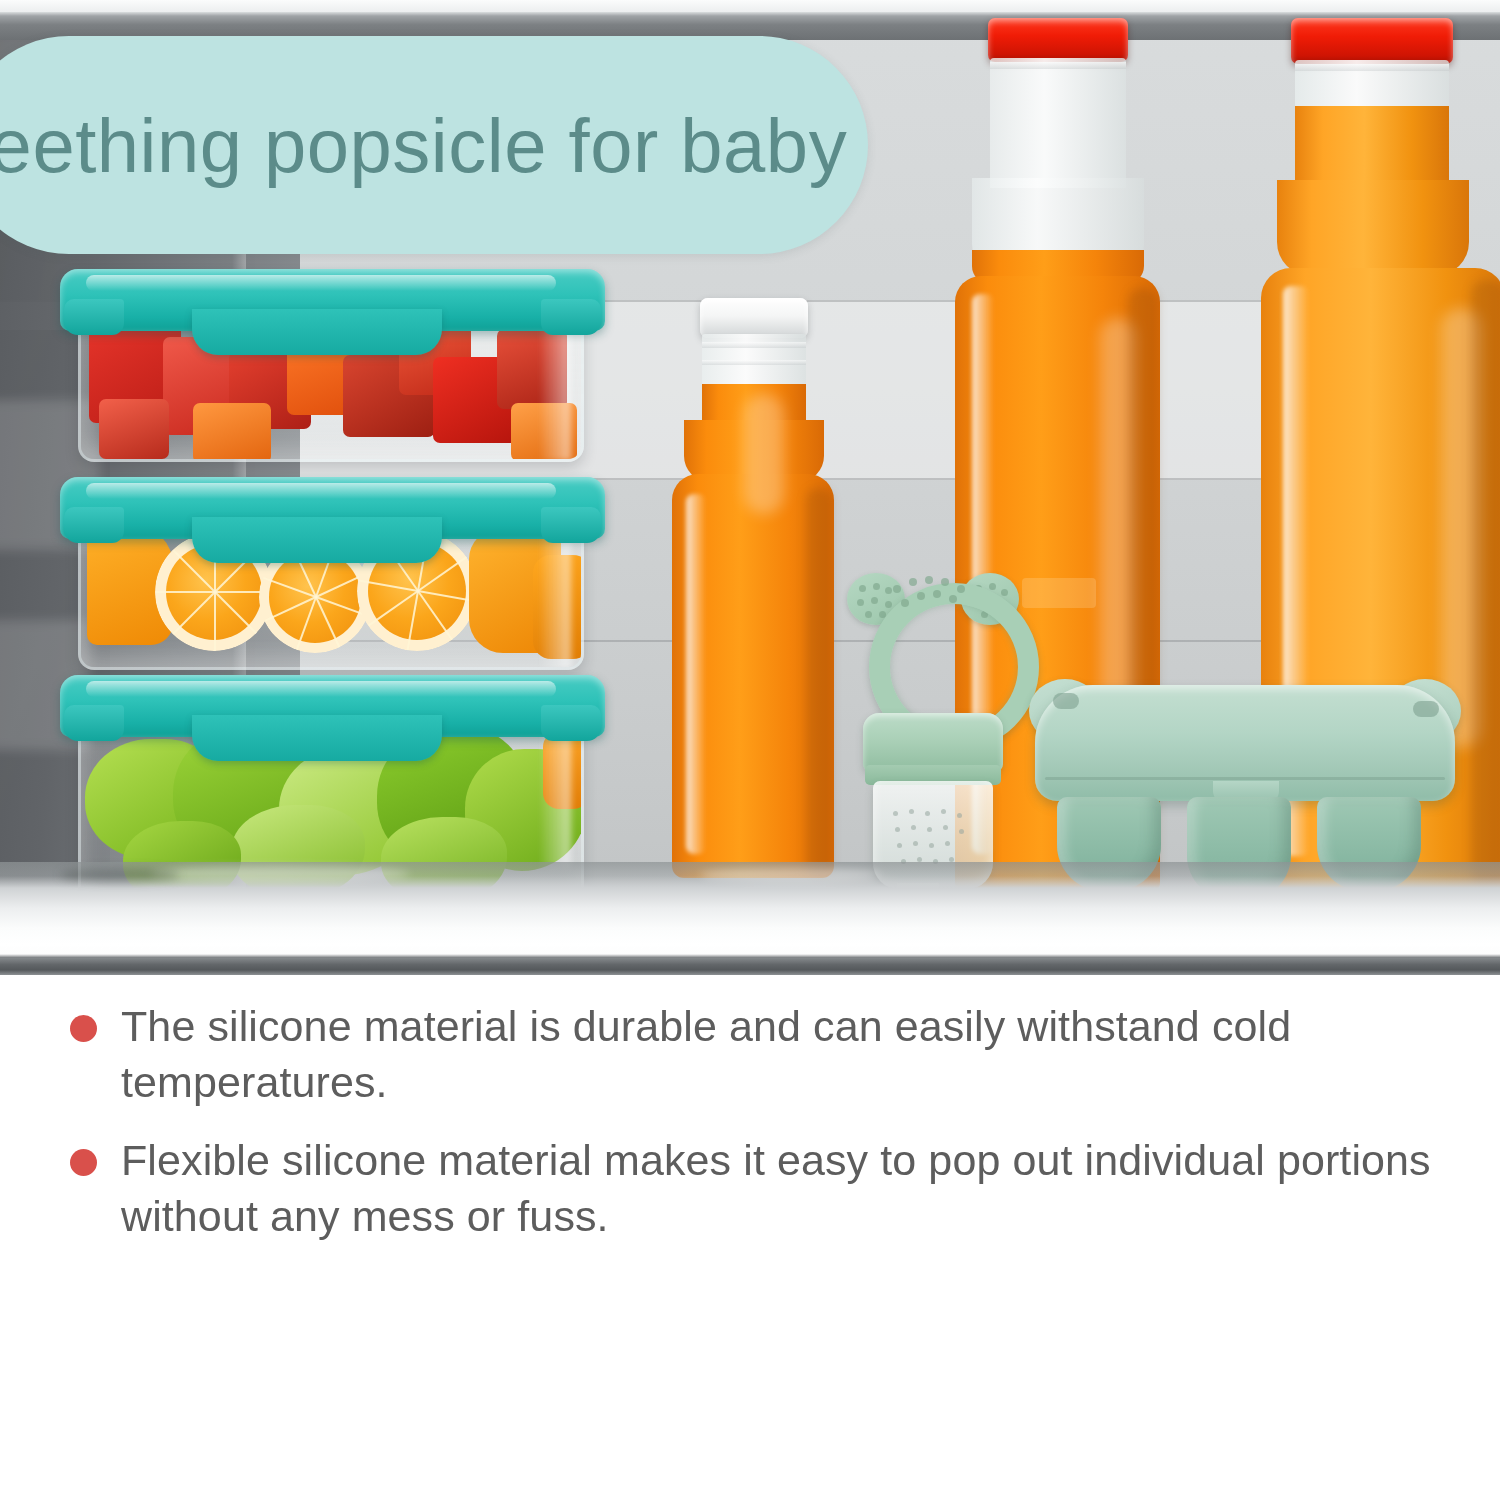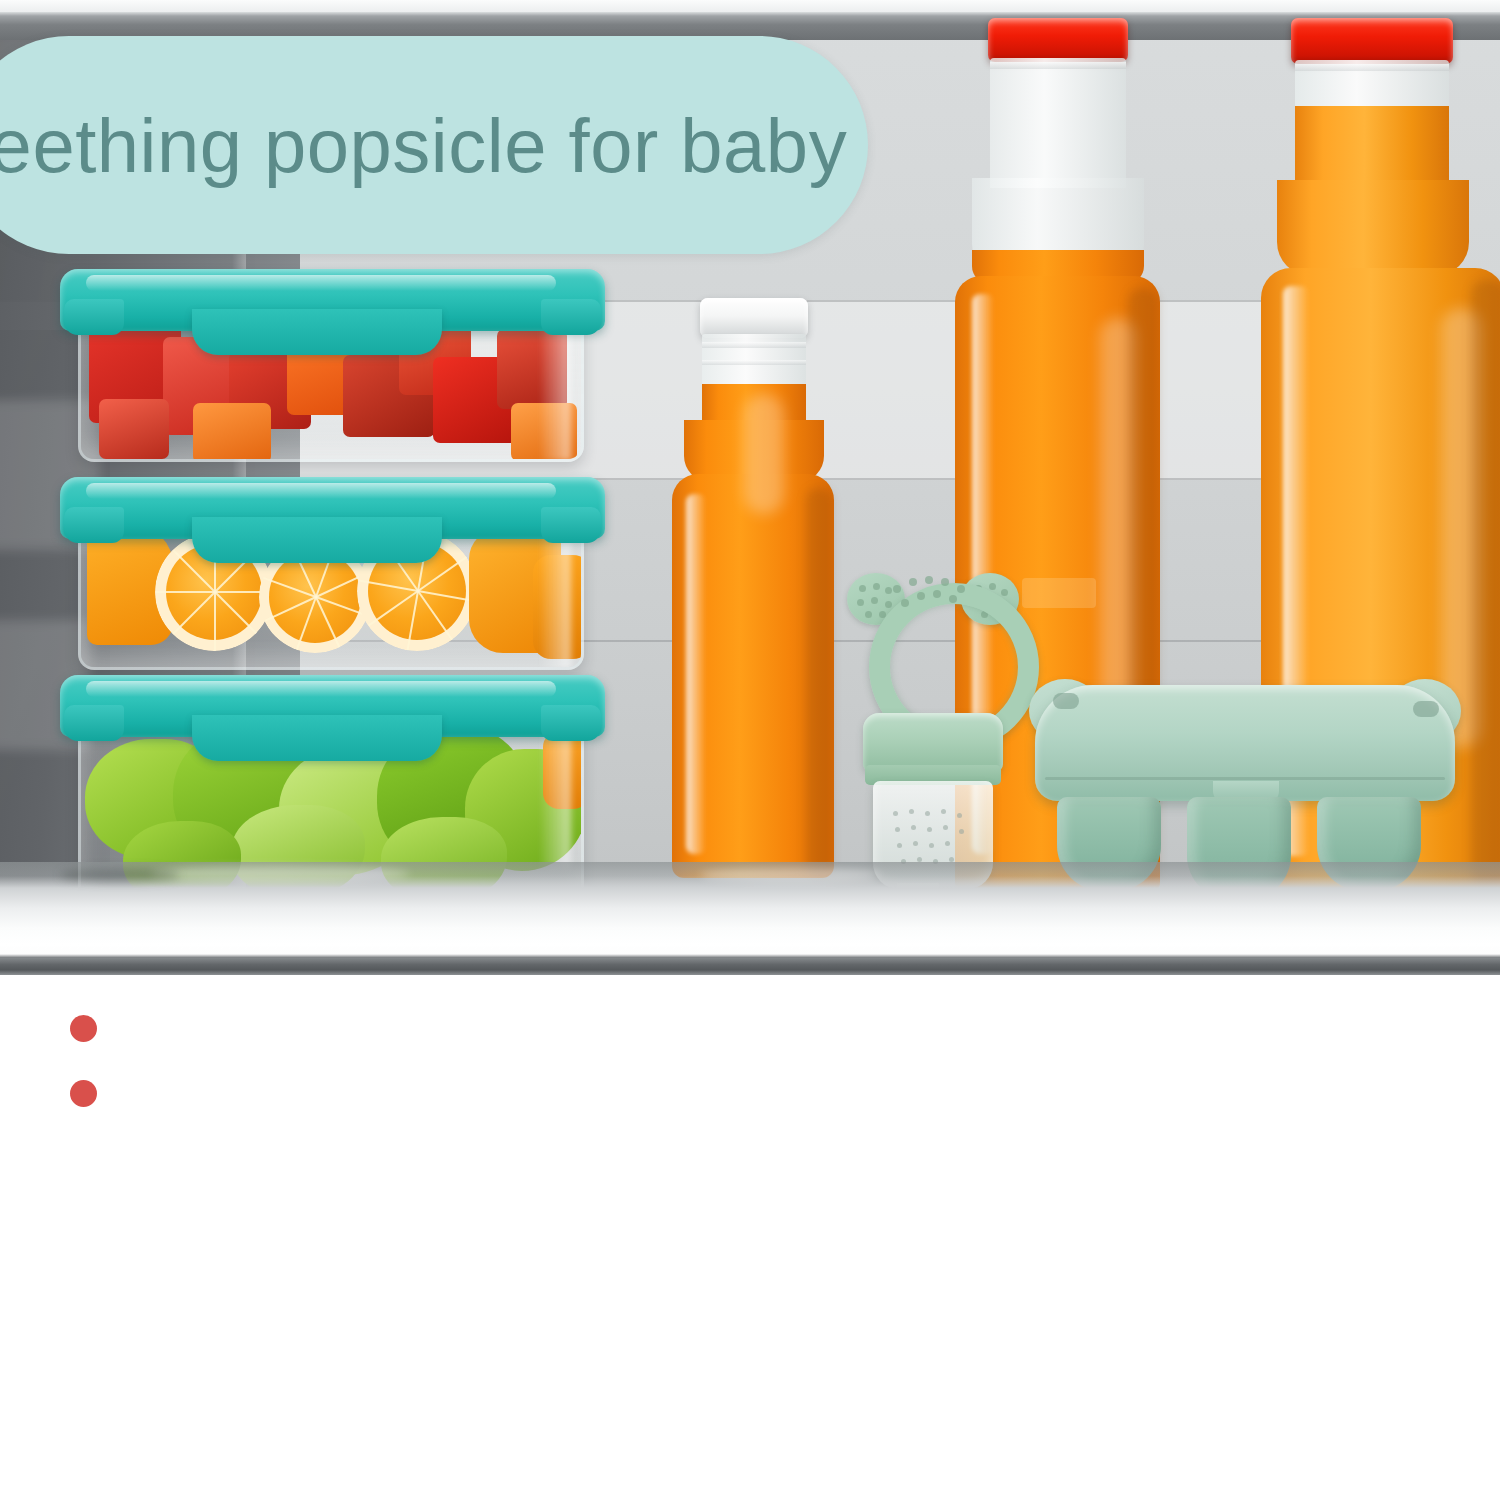--- a/index.html
+++ b/index.html
@@ -458,19 +458,21 @@
 
   </div>
 
   <div class="banner">
     <span class="banner-text">teething popsicle for baby</span>
   </div>
 
   <div class="bullets">
     <div class="bullet">
       <div class="dot"></div>
+      <div class="btext">The silicone material is durable and can easily withstand cold temperatures.</div>
     </div>
     <div class="bullet">
       <div class="dot"></div>
+      <div class="btext">Flexible silicone material makes it easy to pop out individual portions without any mess or fuss.</div>
     </div>
   </div>
 
 </div>
 
 </body></html>

